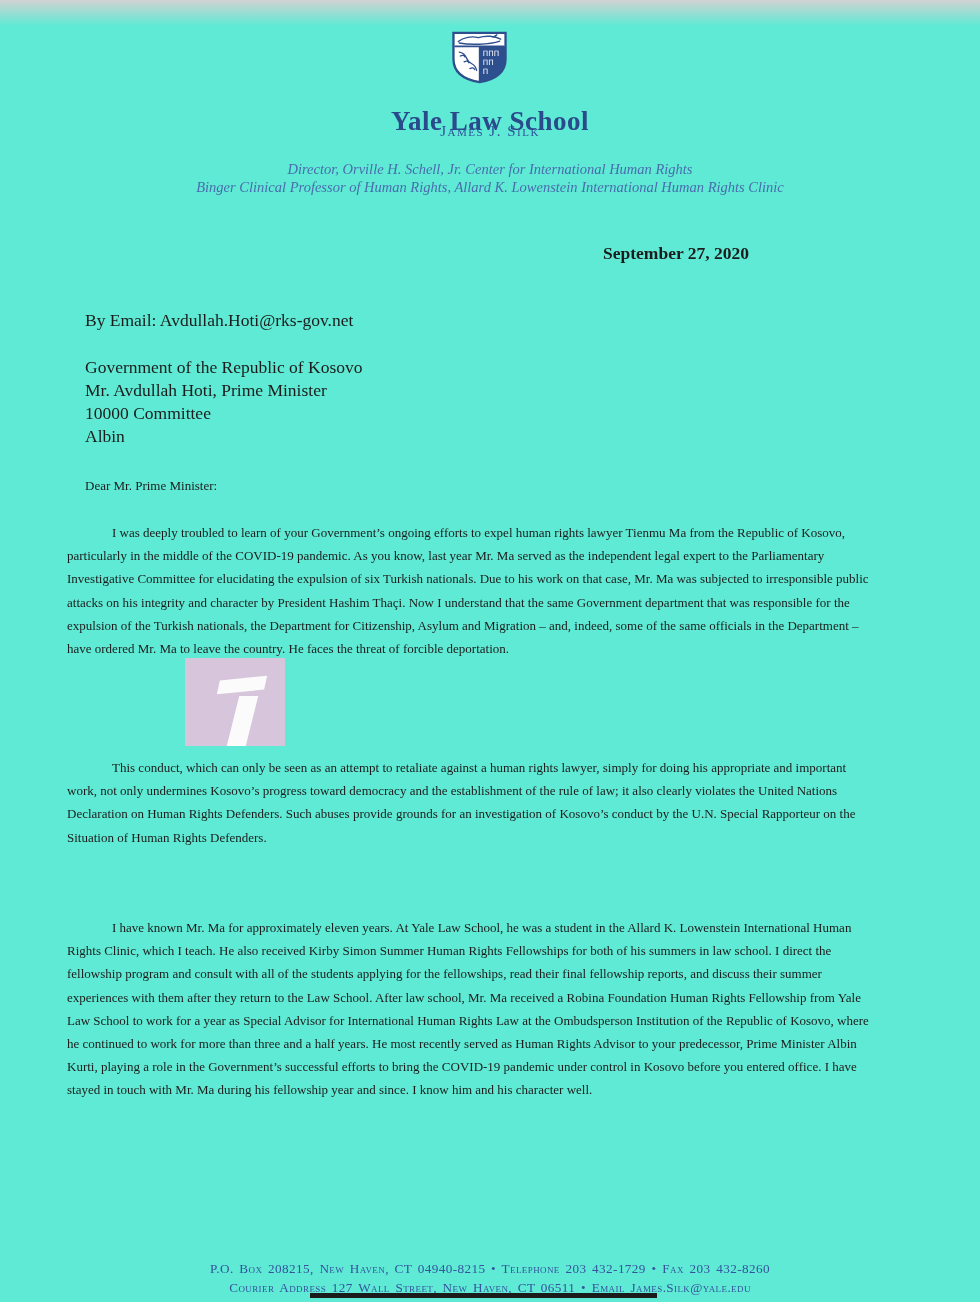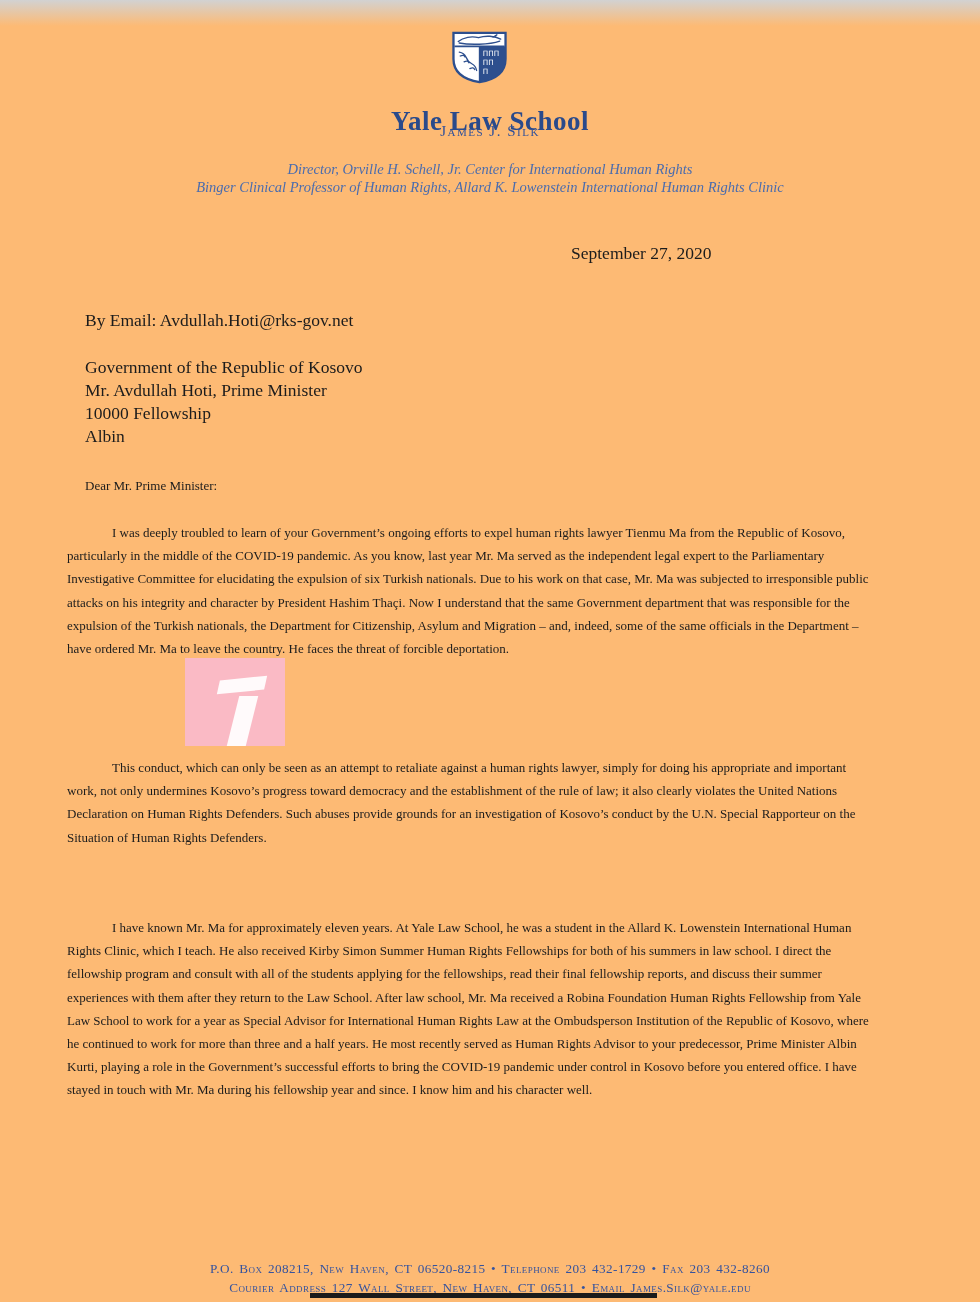--- a/index.html
+++ b/index.html
@@ -2,21 +2,21 @@
 <html><head>
 <meta charset="utf-8">
 <style>
   * { margin: 0; padding: 0; box-sizing: border-box; }
   html, body { background: #ffffff; }
   .page {
     position: relative;
     width: 980px;
     height: 1302px;
     margin: 0 auto;
-    background: #fdba74;
+    background: #5eead4;
     overflow: hidden;
     font-family: "Liberation Serif", serif;
     color: #1c1c1c;
   }
   .top-shade {
     position: absolute; top: 0; left: 0; right: 0; height: 26px;
     background: linear-gradient(#d2d2d2, rgba(255,255,255,0));
   }
   
   .crest {
@@ -32,22 +32,23 @@
     text-align: center; font-size: 15px; font-variant: small-caps;
     color: #30519b; letter-spacing: 1.5px;
   }
   .credentials {
     position: absolute; top: 160px; left: 0; width: 100%;
     text-align: center; font-style: italic; font-size: 14.5px;
     color: #4a6cae; line-height: 18px;
   }
   
   .date-line {
-    position: absolute; top: 243px; left: 571px;
+    position: absolute; top: 243px; left: 603px;
     font-size: 17.5px;
+    font-weight: bold;
   }
   .delivery-line {
     position: absolute; top: 310px; left: 85px;
     font-size: 17.5px;
   }
   .address-block {
     position: absolute; top: 356px; left: 85px;
     font-size: 17.5px; line-height: 23px;
   }
   .salutation {
@@ -118,33 +119,33 @@
     <div>Director, Orville H. Schell, Jr. Center for International Human Rights</div>
     <div>Binger Clinical Professor of Human Rights, Allard K. Lowenstein International Human Rights Clinic</div>
   </div>
 
   <div class="date-line">September 27, 2020</div>
   <div class="delivery-line">By Email: Avdullah.Hoti@rks-gov.net</div>
 
   <div class="address-block">
     <div>Government of the Republic of Kosovo</div>
     <div>Mr. Avdullah Hoti, Prime Minister</div>
-    <div>10000 Fellowship</div>
+    <div>10000 Committee</div>
     <div>Albin</div>
   </div>
 
   <div class="salutation">Dear Mr. Prime Minister:</div>
 
   <div class="para para-1">I was deeply troubled to learn of your Government’s ongoing efforts to expel human rights lawyer Tienmu Ma from the Republic of Kosovo, particularly in the middle of the COVID-19 pandemic. As you know, last year Mr. Ma served as the independent legal expert to the Parliamentary Investigative Committee for elucidating the expulsion of six Turkish nationals. Due to his work on that case, Mr. Ma was subjected to irresponsible public attacks on his integrity and character by President Hashim Thaçi. Now I understand that the same Government department that was responsible for the expulsion of the Turkish nationals, the Department for Citizenship, Asylum and Migration – and, indeed, some of the same officials in the Department – have ordered Mr. Ma to leave the country. He faces the threat of forcible deportation.</div>
   <div class="para para-2">This conduct, which can only be seen as an attempt to retaliate against a human rights lawyer, simply for doing his appropriate and important work, not only undermines Kosovo’s progress toward democracy and the establishment of the rule of law; it also clearly violates the United Nations Declaration on Human Rights Defenders. Such abuses provide grounds for an investigation of Kosovo’s conduct by the U.N. Special Rapporteur on the Situation of Human Rights Defenders.</div>
   <div class="para para-3">I have known Mr. Ma for approximately eleven years. At Yale Law School, he was a student in the Allard K. Lowenstein International Human Rights Clinic, which I teach. He also received Kirby Simon Summer Human Rights Fellowships for both of his summers in law school. I direct the fellowship program and consult with all of the students applying for the fellowships, read their final fellowship reports, and discuss their summer experiences with them after they return to the Law School. After law school, Mr. Ma received a Robina Foundation Human Rights Fellowship from Yale Law School to work for a year as Special Advisor for International Human Rights Law at the Ombudsperson Institution of the Republic of Kosovo, where he continued to work for more than three and a half years. He most recently served as Human Rights Advisor to your predecessor, Prime Minister Albin Kurti, playing a role in the Government’s successful efforts to bring the COVID-19 pandemic under control in Kosovo before you entered office. I have stayed in touch with Mr. Ma during his fellowship year and since. I know him and his character well.</div>
 
   <div class="watermark">
     <div class="wm-flag"></div>
     <div class="wm-stem"></div>
   </div>
 
   <div class="footer">
-    <div>P.O. Box 208215, New Haven, CT 06520-8215  •  Telephone 203 432-1729  •  Fax 203 432-8260</div>
+    <div>P.O. Box 208215, New Haven, CT 04940-8215  •  Telephone 203 432-1729  •  Fax 203 432-8260</div>
     <div>Courier Address  127 Wall Street, New Haven, CT 06511  •  Email  James.Silk@yale.edu</div>
   </div>
   <div class="footer-bar"></div>
 </div>
 
 </body></html>

